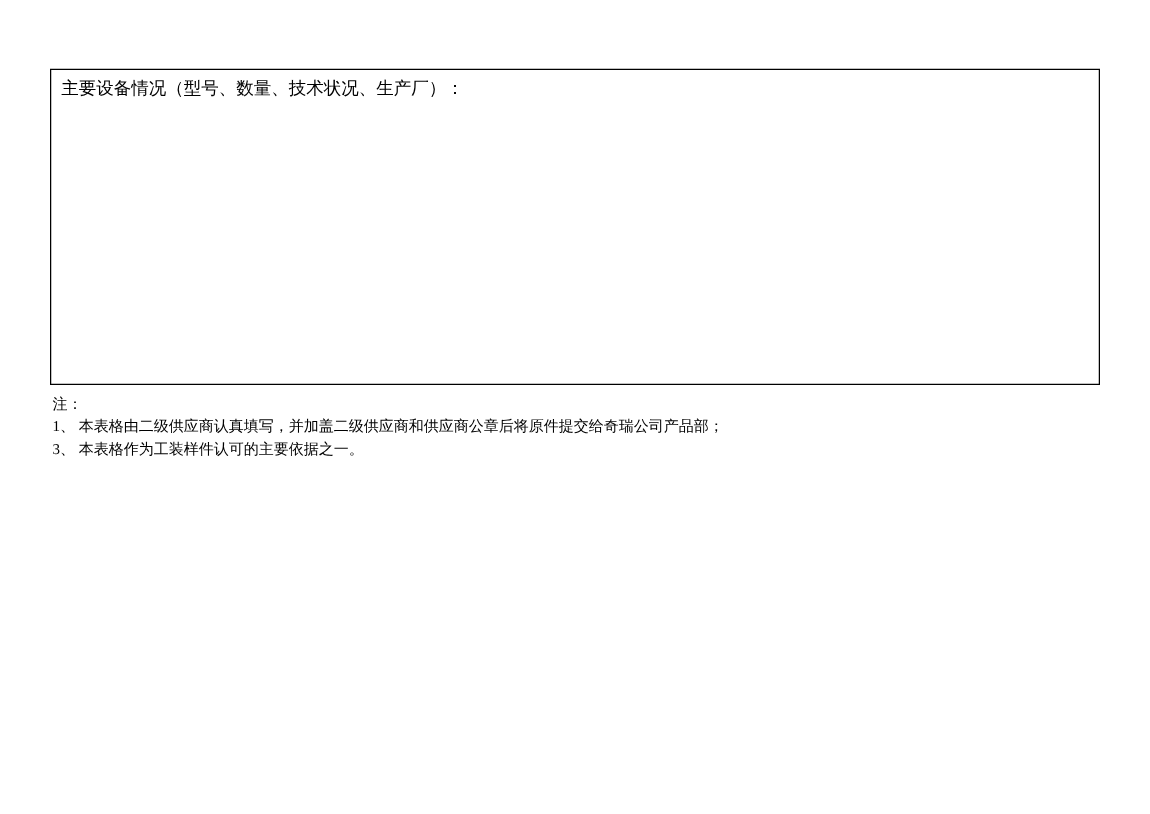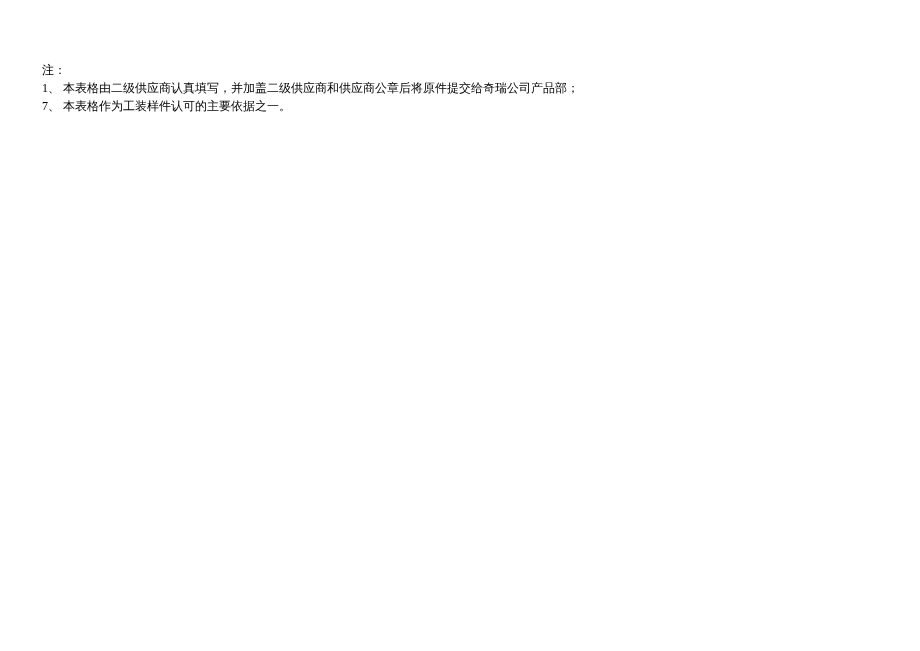--- a/index.html
+++ b/index.html
@@ -39,18 +39,21 @@
       font-size: 12px;
     }
     .note-item {
       font-size: 12px;
     }
   </style>
 </head>
 <body>
 
 <div class="page-container">
+  <div class="form-box">
+    <div class="box-title">主要设备情况（型号、数量、技术状况、生产厂）：</div>
+  </div>
   <div class="notes-section">
     <div class="note-header">注：</div>
     <div class="note-item">1、 本表格由二级供应商认真填写，并加盖二级供应商和供应商公章后将原件提交给奇瑞公司产品部；</div>
-    <div class="note-item">7、 本表格作为工装样件认可的主要依据之一。</div>
+    <div class="note-item">3、 本表格作为工装样件认可的主要依据之一。</div>
   </div>
 </div>
 
 </body></html>

